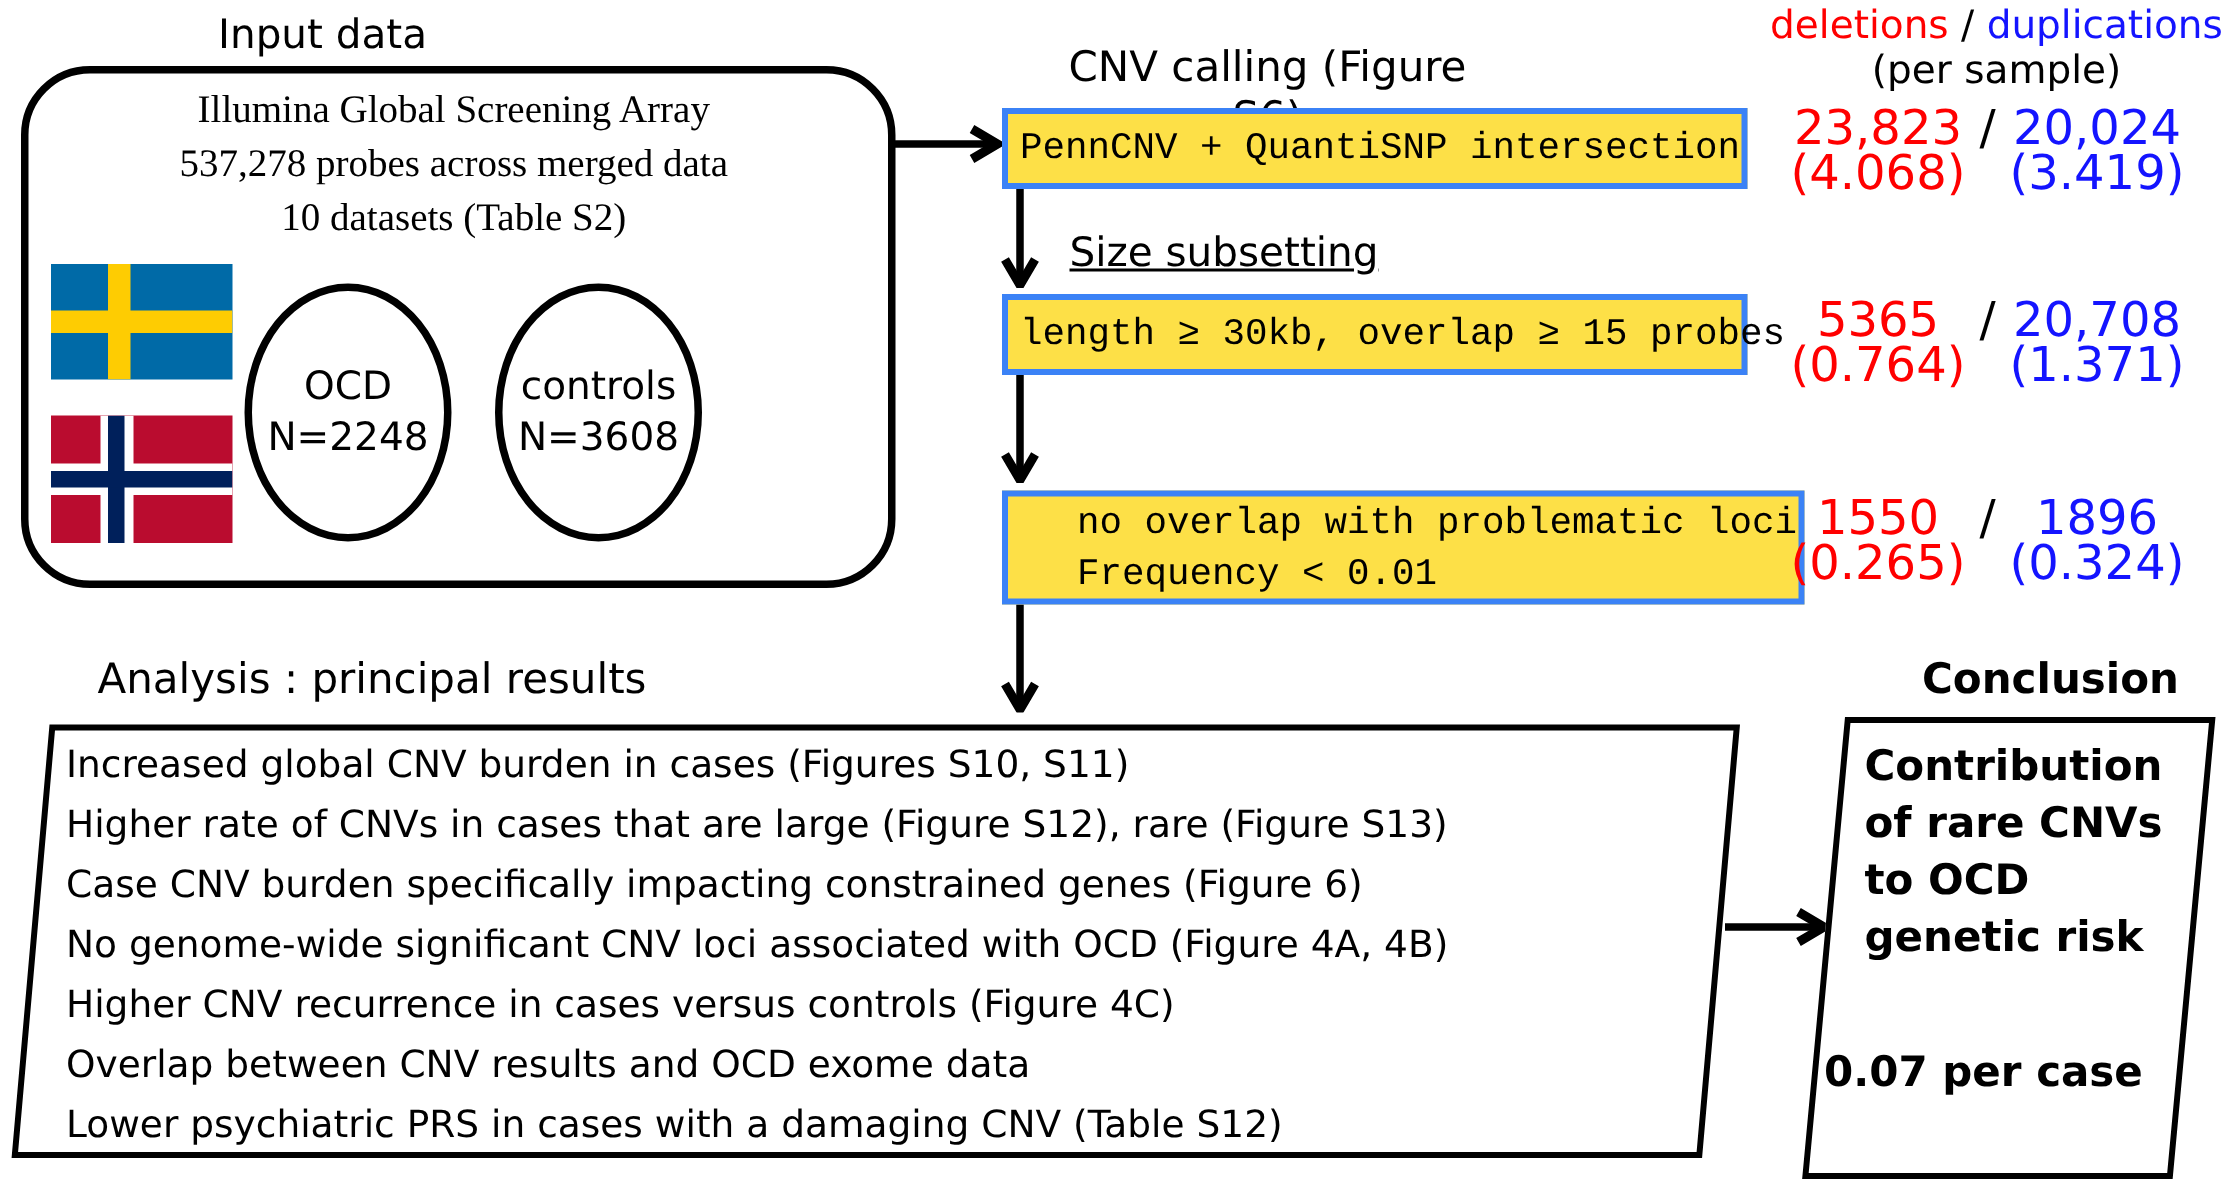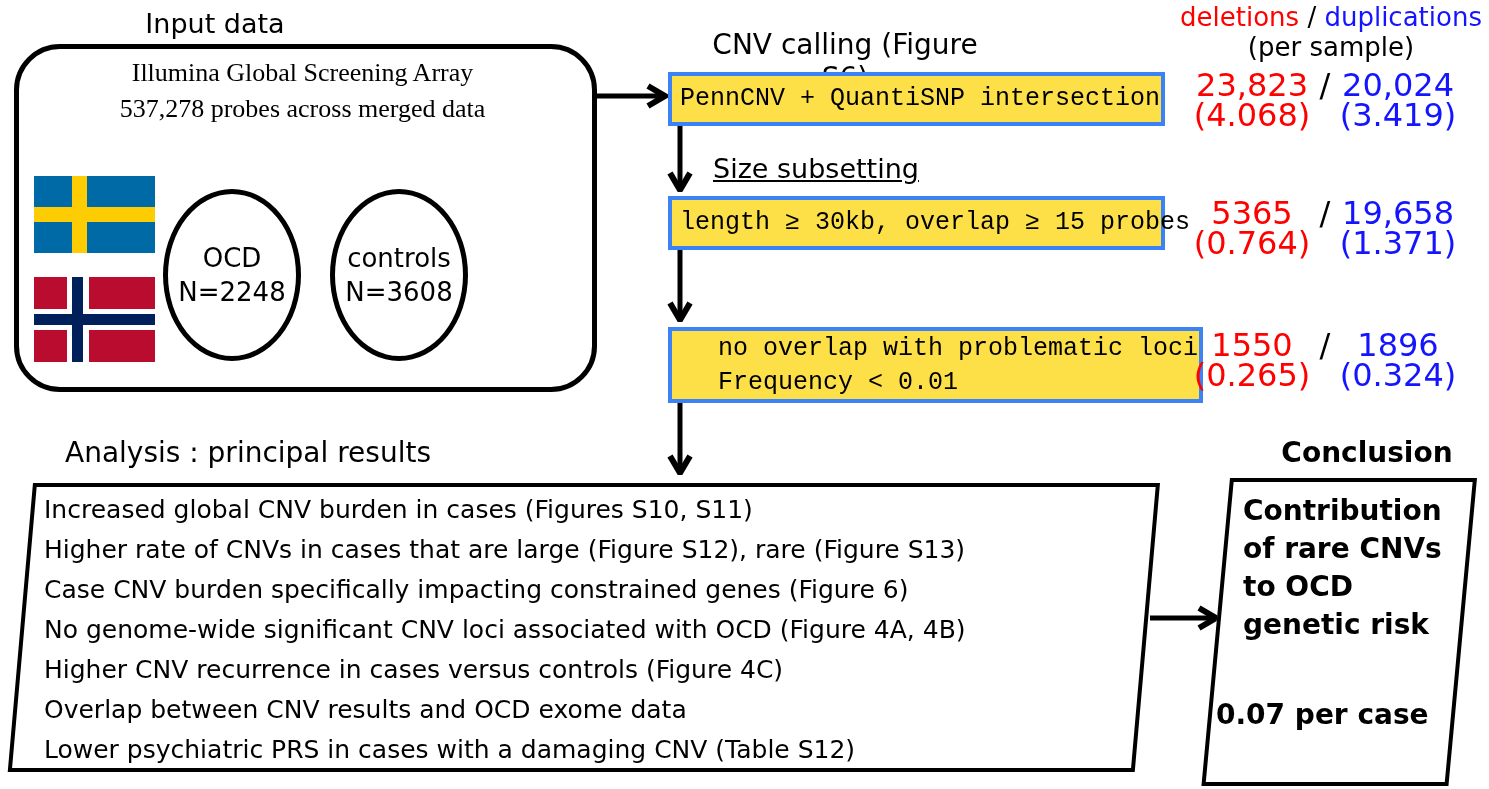--- a/index.html
+++ b/index.html
@@ -58,20 +58,21 @@
 
 <div class="canvas">
 
   <div class="abs t center" style="left:90px;top:8px;width:250px;">Input data</div>
 
   <div class="abs input-box"></div>
 
   <div class="abs input-lines">
     <div>Illumina Global Screening Array</div>
     <div>537,278 probes across merged data</div>
+    <div>10 datasets (Table S2)</div>
   </div>
 
   <div class="abs flag flag-se">
     <div class="v"></div>
     <div class="h"></div>
   </div>
 
   <div class="abs flag flag-no">
     <div class="wv"></div>
     <div class="wh"></div>
@@ -142,21 +143,21 @@
       <span class="c-del">(4.068)</span>
       <span class="c-sep"></span>
       <span class="c-dup">(3.419)</span>
     </div>
   </div>
 
   <div class="abs" style="left:1188px;top:198px;">
     <div class="stat-line">
       <span class="c-del">5365</span>
       <span class="c-sep">/</span>
-      <span class="c-dup">19,658</span>
+      <span class="c-dup">20,708</span>
     </div>
     <div class="stat-line">
       <span class="c-del">(0.764)</span>
       <span class="c-sep"></span>
       <span class="c-dup">(1.371)</span>
     </div>
   </div>
 
   <div class="abs" style="left:1188px;top:330px;">
     <div class="stat-line">

